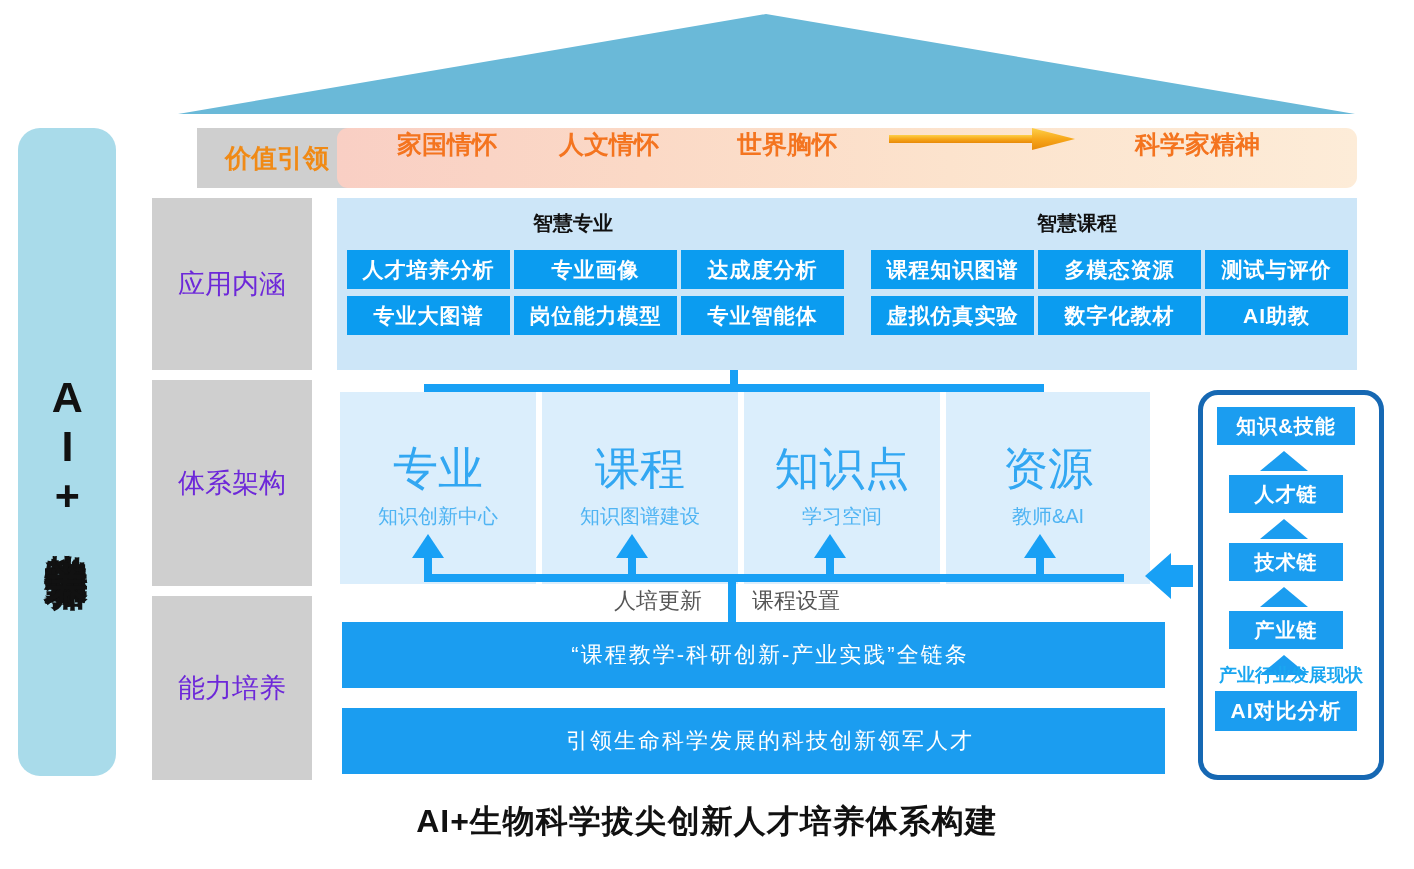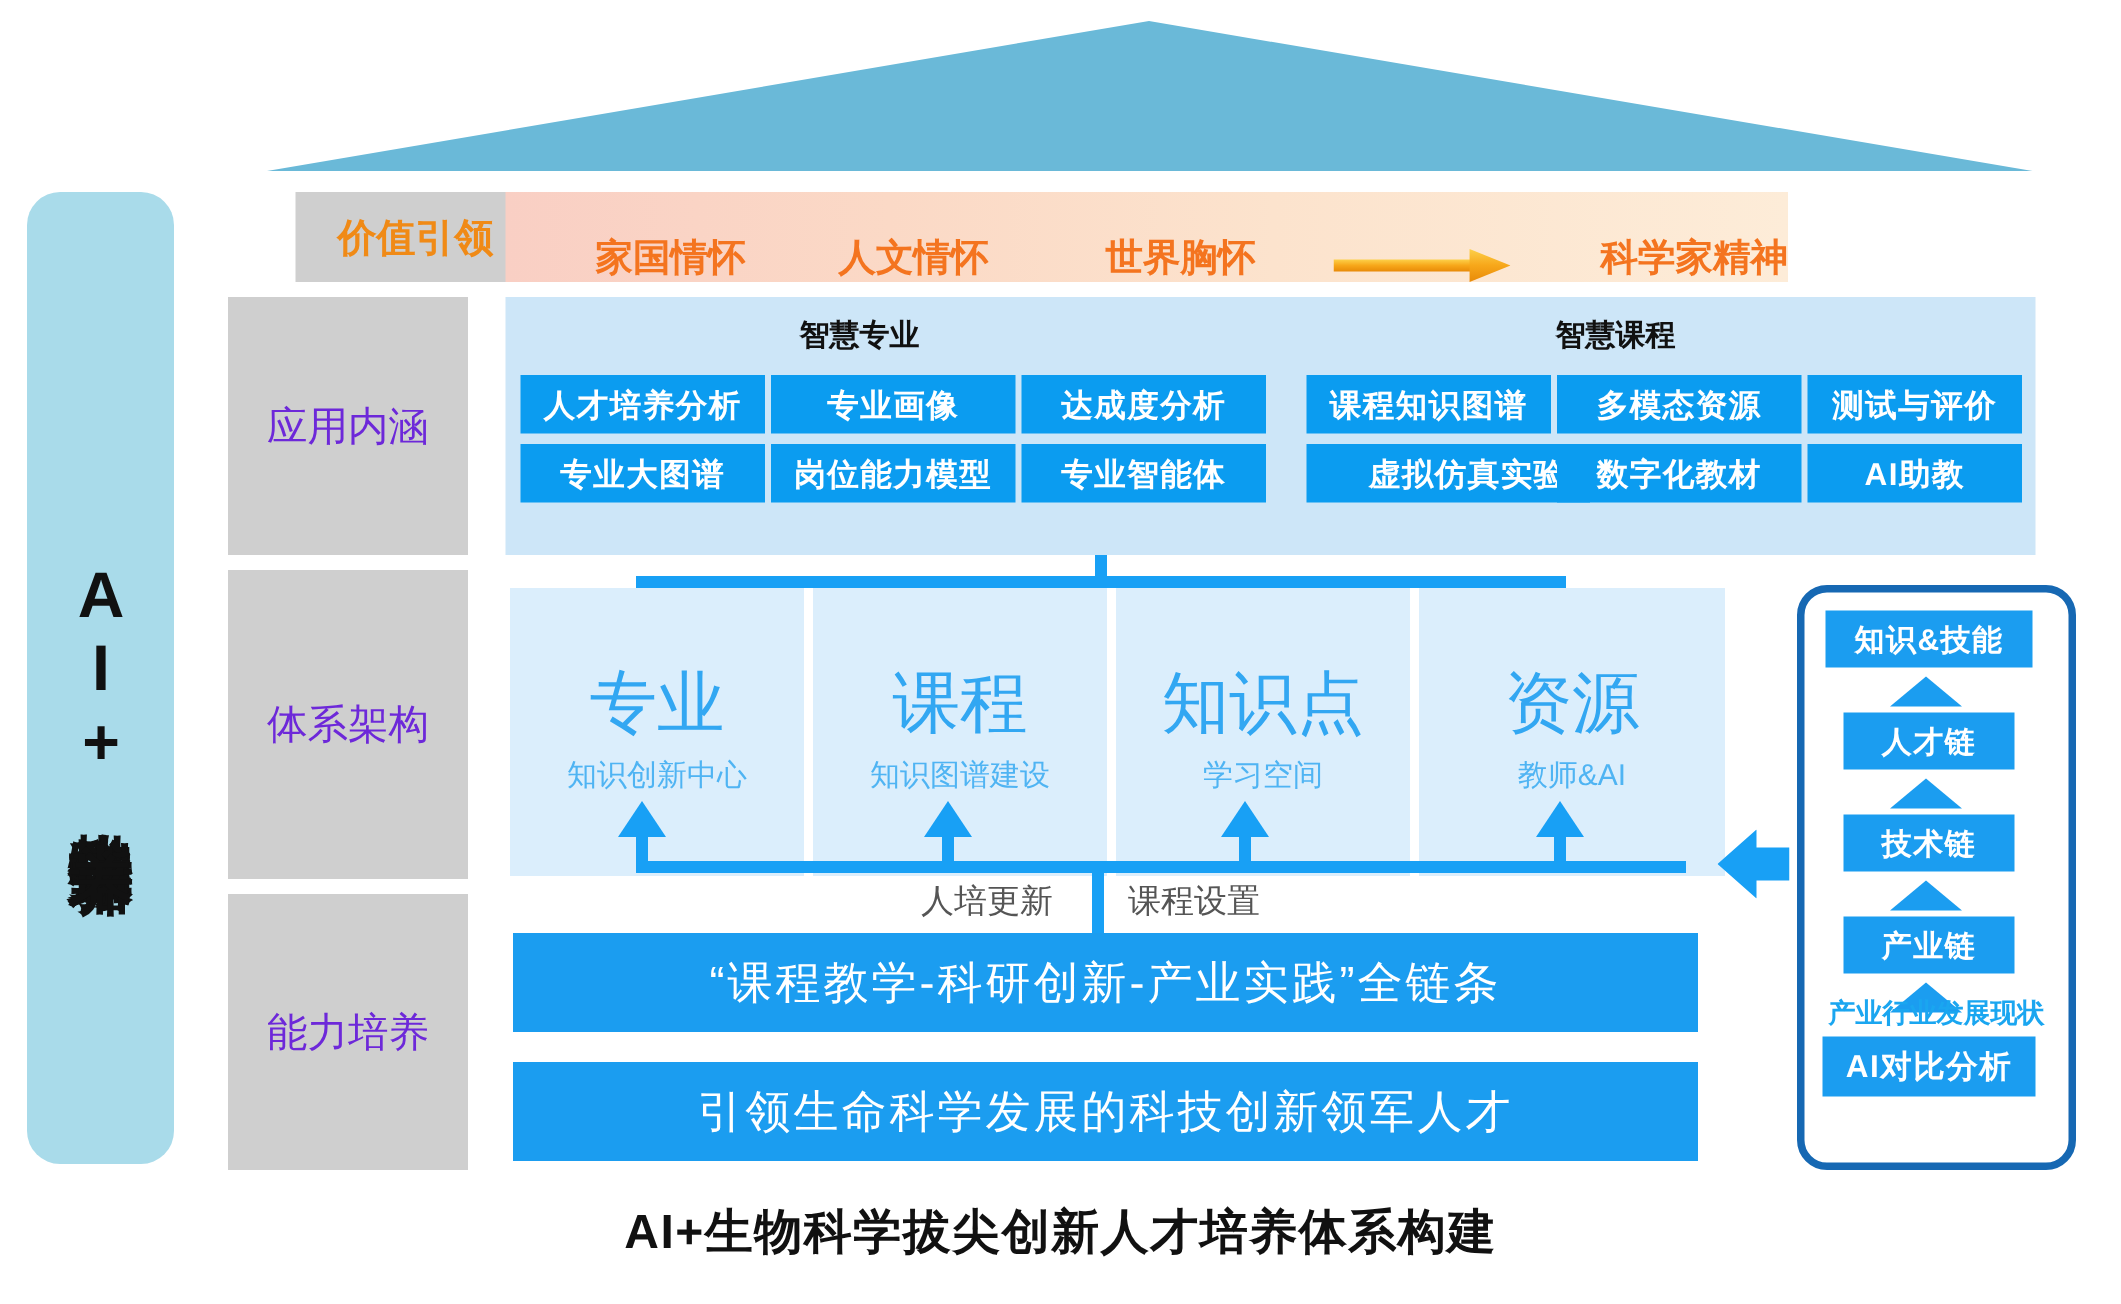--- a/index.html
+++ b/index.html
@@ -30,23 +30,23 @@
     background:#cfcfcf;display:flex;align-items:center;justify-content:center;
     font-size:27px;color:#6d28d9;left:152px;width:160px;
   }
   #lbl-value{top:128px;height:60px;color:#f08a16;font-weight:bold;font-size:26px;margin-left:45px;}
   #lbl-apply{top:198px;height:172px;}
   #lbl-arch {top:380px;height:206px;}
   #lbl-abil {top:596px;height:184px;}
 
   
   #value-band{
-    left:337px;top:128px;width:855px;height:60px;
+    left:337px;top:128px;width:1020px;height:60px;
     background:linear-gradient(90deg,#f9cfc4 0%,#fbd9c6 30%,#fce3cd 60%,#fdecd8 100%);
-    display:flex;align-items:flex-end;
+    display:flex;align-items:flex-start;border-radius:11px;
   }
   .vitem{font-size:25px;font-weight:bold;color:#f4741f;white-space:nowrap;}
   #v0{margin-left:60px;}
   #v1{margin-left:62px;}
   #v2{margin-left:78px;}
   #v3{margin-left:60px;}
   #val-arrow{margin-left:52px;width:186px;height:22px;}
 
   
   #apply-panel{
@@ -89,21 +89,21 @@
     border-bottom:20px solid #1b9df0;}
   #chain-note{
     position:absolute;left:0;width:176px;top:268px;text-align:center;
     font-size:18px;font-weight:bold;color:#1aa6f0;letter-spacing:0px;
   }
 
   
   .abil-bar{
     left:342px;width:790px;background:#1b9df0;color:#ffffff;
     display:flex;align-items:center;justify-content:center;
-    font-size:30px;letter-spacing:2px;
+    font-size:22px;letter-spacing:2px;padding-left:33px;
   }
   #abil0{top:622px;height:66px;}
   #abil1{top:708px;height:66px;}
 
   .feedlabel{
     position:absolute;font-size:22px;color:#555;background:#fff;
     padding:0 8px;white-space:nowrap;
   }
 
   
@@ -153,21 +153,21 @@
   <div class="tile" style="left:10px;  top:52px; width:163px;">人才培养分析</div>
   <div class="tile" style="left:177px; top:52px; width:163px;">专业画像</div>
   <div class="tile" style="left:344px; top:52px; width:163px;">达成度分析</div>
   <div class="tile" style="left:10px;  top:98px; width:163px;">专业大图谱</div>
   <div class="tile" style="left:177px; top:98px; width:163px;">岗位能力模型</div>
   <div class="tile" style="left:534px; top:52px; width:163px;">课程知识图谱</div>
 
   <div class="tile" style="left:344px; top:98px; width:163px;">专业智能体</div>
   <div class="tile" style="left:701px; top:52px; width:163px;">多模态资源</div>
   <div class="tile" style="left:868px; top:52px; width:143px;">测试与评价</div>
-  <div class="tile" style="left:534px; top:98px; width:163px;padding-left:26px;">虚拟仿真实验</div>
+  <div class="tile" style="left:534px; top:98px; width:163px;">虚拟仿真实验</div>
   <div class="tile" style="left:701px; top:98px; width:163px;">数字化教材</div>
   <div class="tile" style="left:868px; top:98px; width:143px;">AI助教</div>
 </div>
 
 <div class="abs conn" style="left:730px;top:370px;width:8px;height:18px;"></div>
 <div class="abs conn" style="left:424px;top:384px;width:620px;height:8px;"></div>
 <div class="abs conn" style="left:424px;top:384px;width:8px;height:22px;"></div>
 <div class="abs conn" style="left:628px;top:384px;width:8px;height:22px;"></div>
 <div class="abs conn" style="left:826px;top:384px;width:8px;height:22px;"></div>
 <div class="abs conn" style="left:1036px;top:384px;width:8px;height:22px;"></div>

